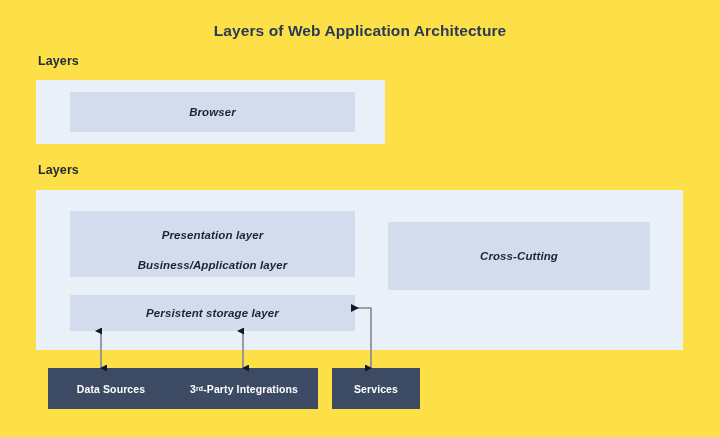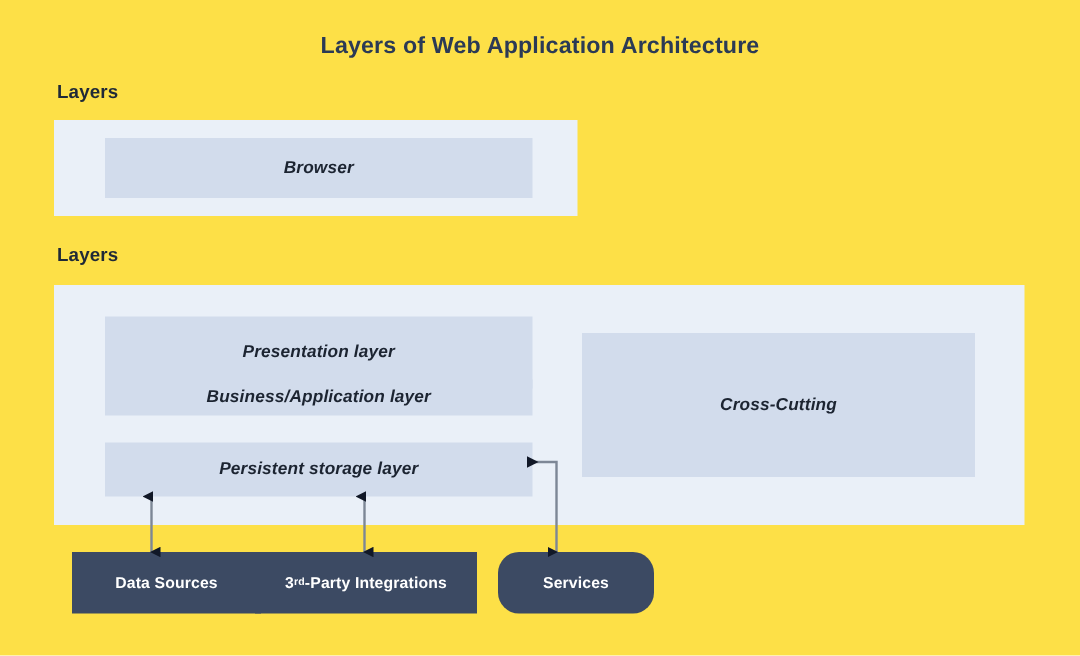--- a/index.html
+++ b/index.html
@@ -96,40 +96,40 @@
   #storage-box {
     left: 70px;
     top: 295px;
     width: 285px;
     height: 36px;
   }
   #crosscutting-box {
     left: 388px;
     top: 222px;
     width: 262px;
-    height: 96px;
+    height: 68px;
   }
 
   
   .ext-box {
     position: absolute;
     background: #3c4a63;
     display: flex;
     align-items: center;
     justify-content: center;
     font-size: 10.5px;
     font-weight: bold;
     color: #ffffff;
     letter-spacing: 0.1px;
     top: 368px;
     height: 41px;
   }
   #data-sources-box { left: 48px; width: 126px; }
   #third-party-box  { left: 170px; width: 148px; }
-  #services-box     { left: 332px; width: 104px; border-radius: 14px; }
+  #services-box     { left: 332px; width: 88px; }
   .ext-box sup {
     font-size: 7px;
     vertical-align: super;
     line-height: 0;
   }
 
   
   #connectors {
     position: absolute;
     left: 0;

